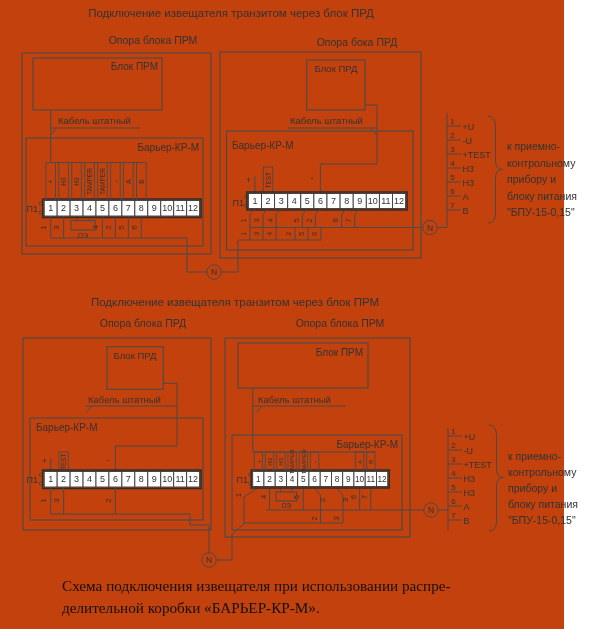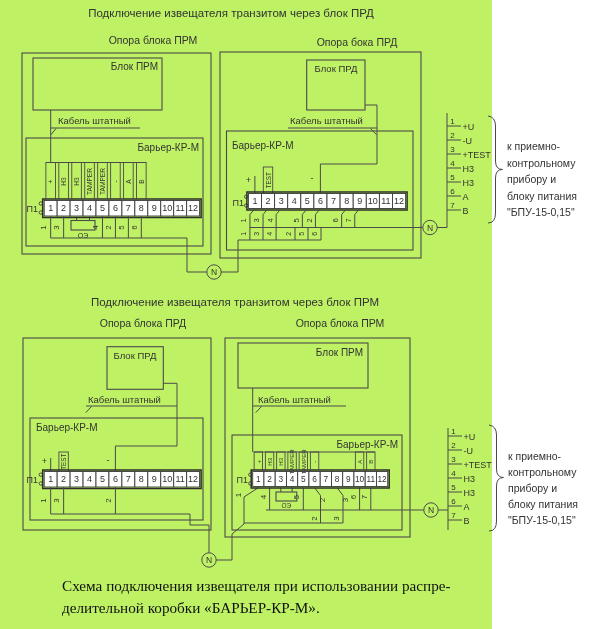--- a/index.html
+++ b/index.html
@@ -1,16 +1,16 @@
 <!DOCTYPE html>
 <html><head>
 <meta charset="utf-8">
 <style>
   html,body{margin:0;padding:0;background:#fff;}
-  .page{position:relative;width:492px;height:629px;background:#bef264;}
+  .page{position:relative;width:564px;height:629px;background:#c2410c;}
   svg{display:block;}
   .t{font-family:"Liberation Sans","DejaVu Sans",sans-serif;fill:#333;}
   .ser{font-family:"Liberation Serif","DejaVu Serif",serif;fill:#111;}
   .ln{stroke:#4a4a4a;stroke-width:1;fill:none;}
   .bx{stroke:#4a4a4a;stroke-width:1.1;fill:none;}
   .cell{stroke:#3a3a3a;stroke-width:0.9;fill:#fff;}
   .strip{stroke:#2e2e2e;stroke-width:1.5;fill:none;}
   .col{stroke:#4a4a4a;stroke-width:0.9;fill:none;}
 </style>
 </head>

